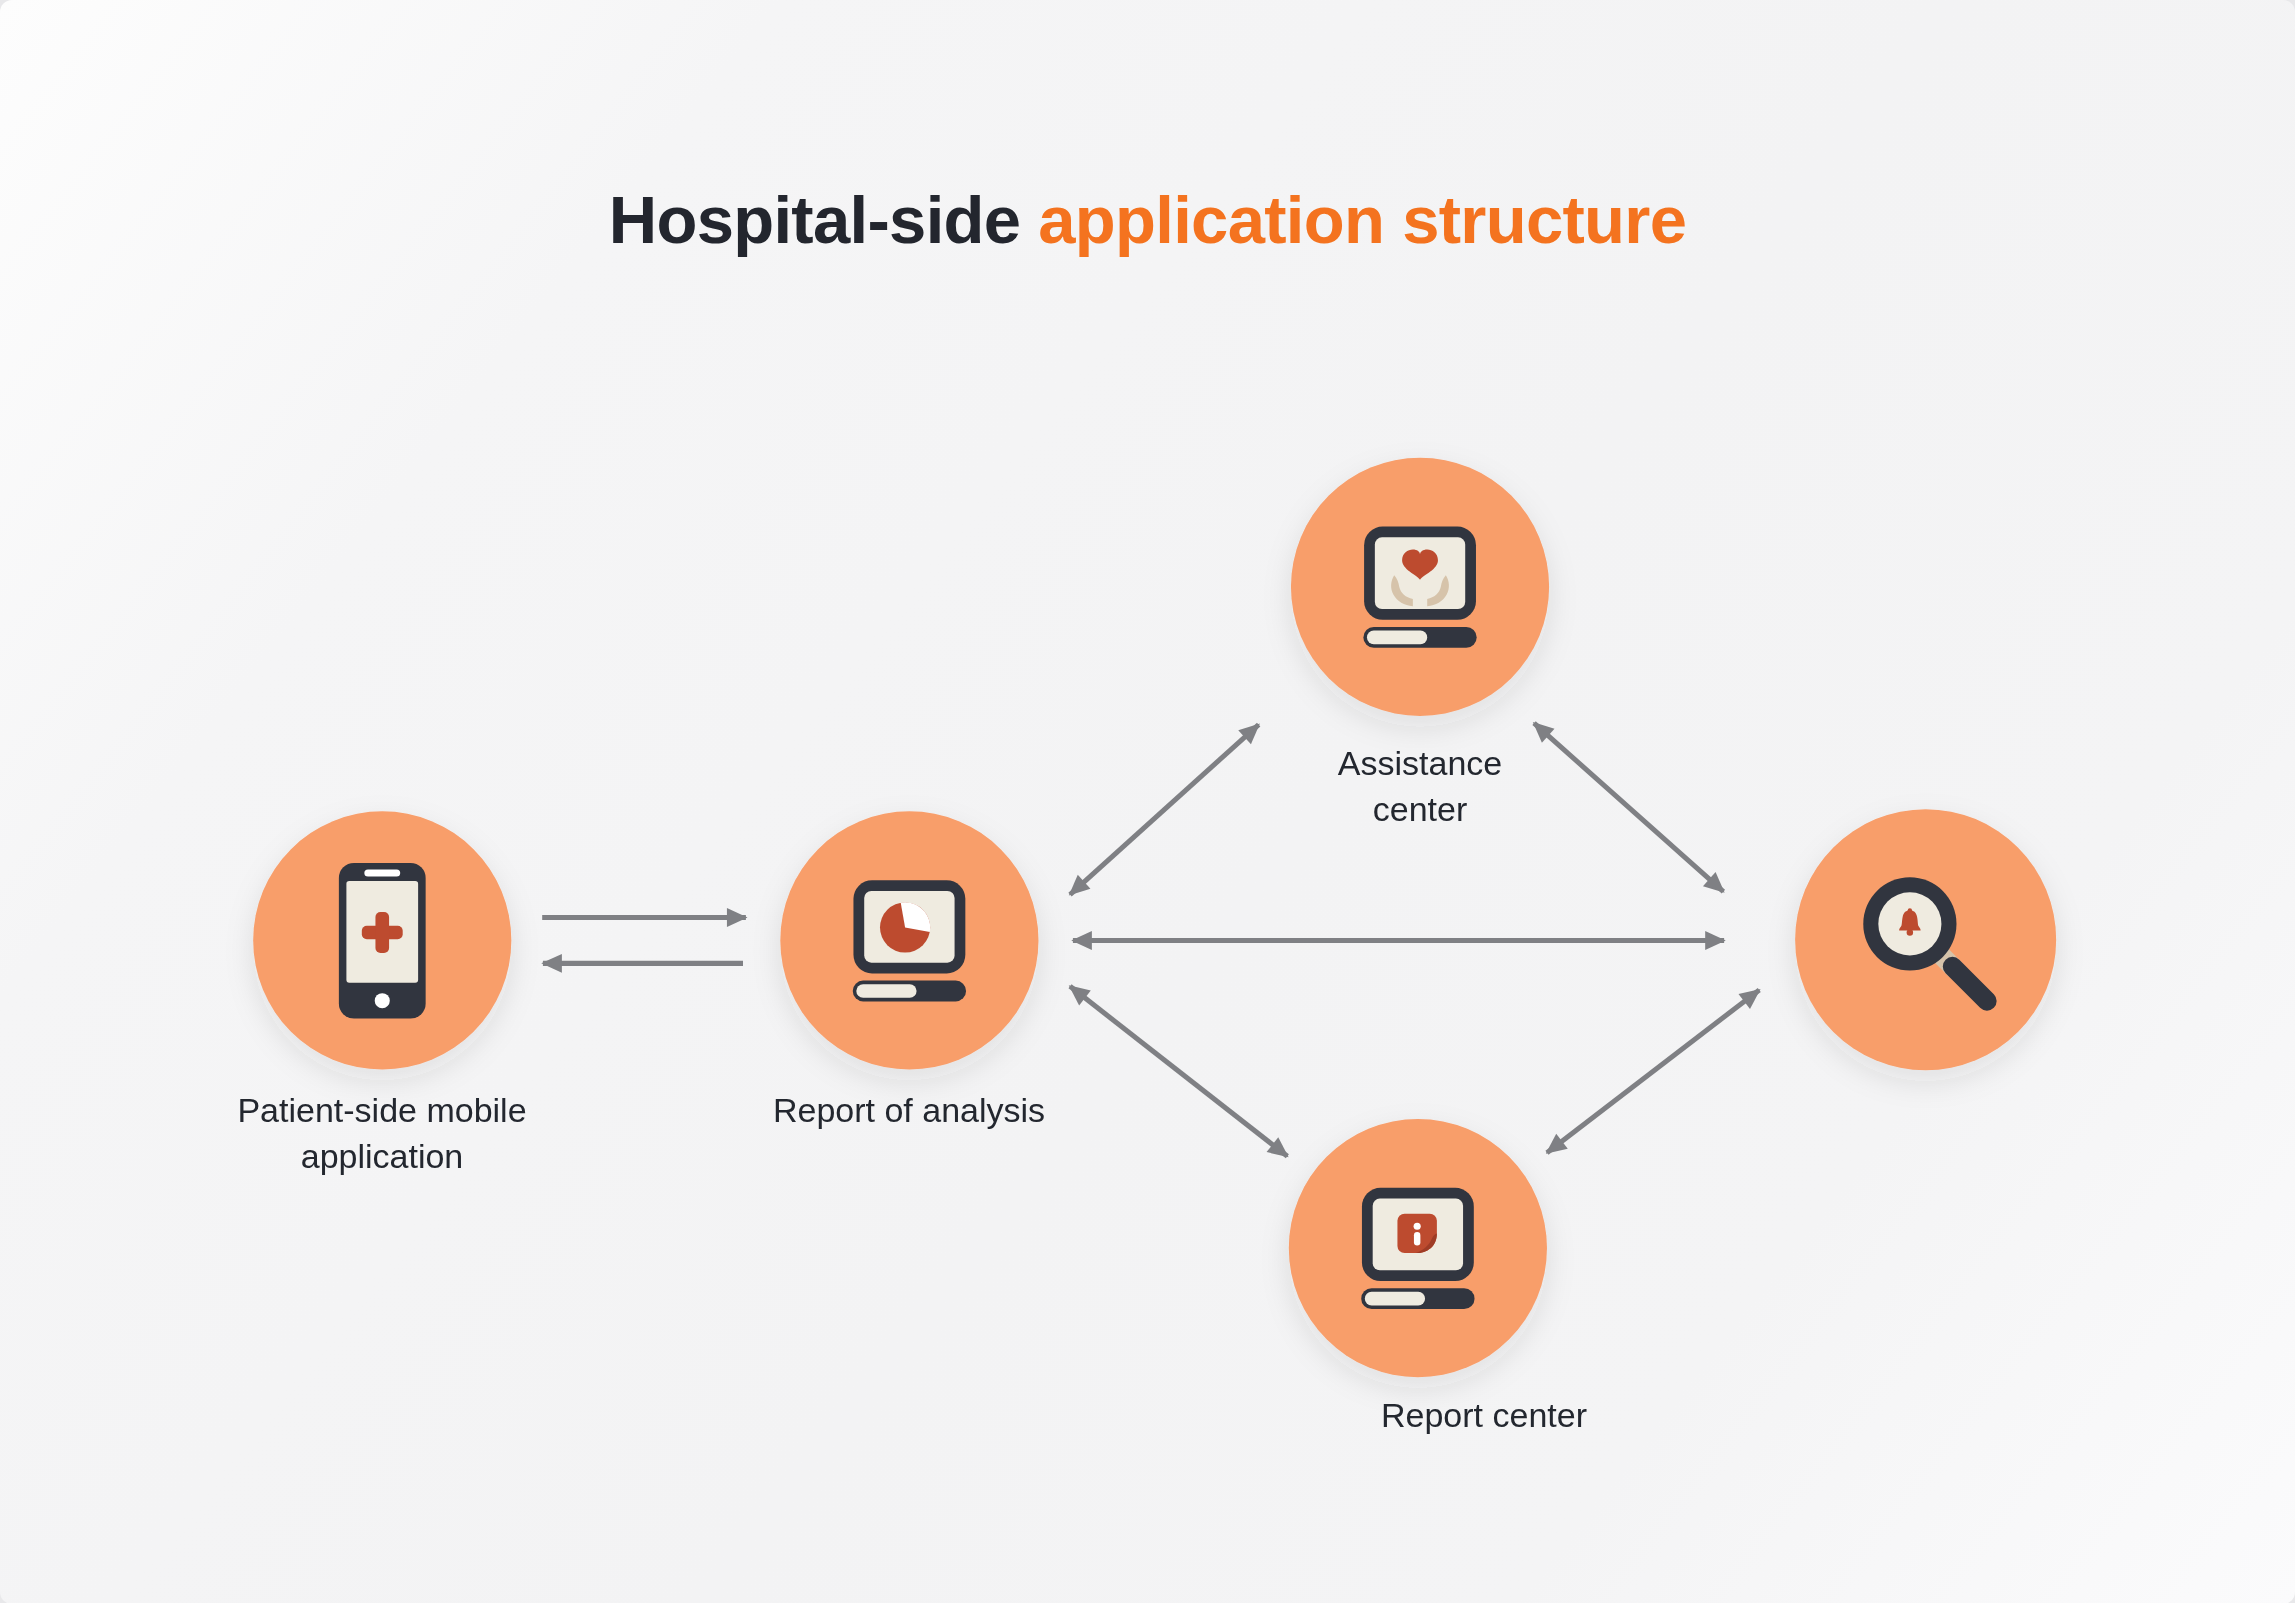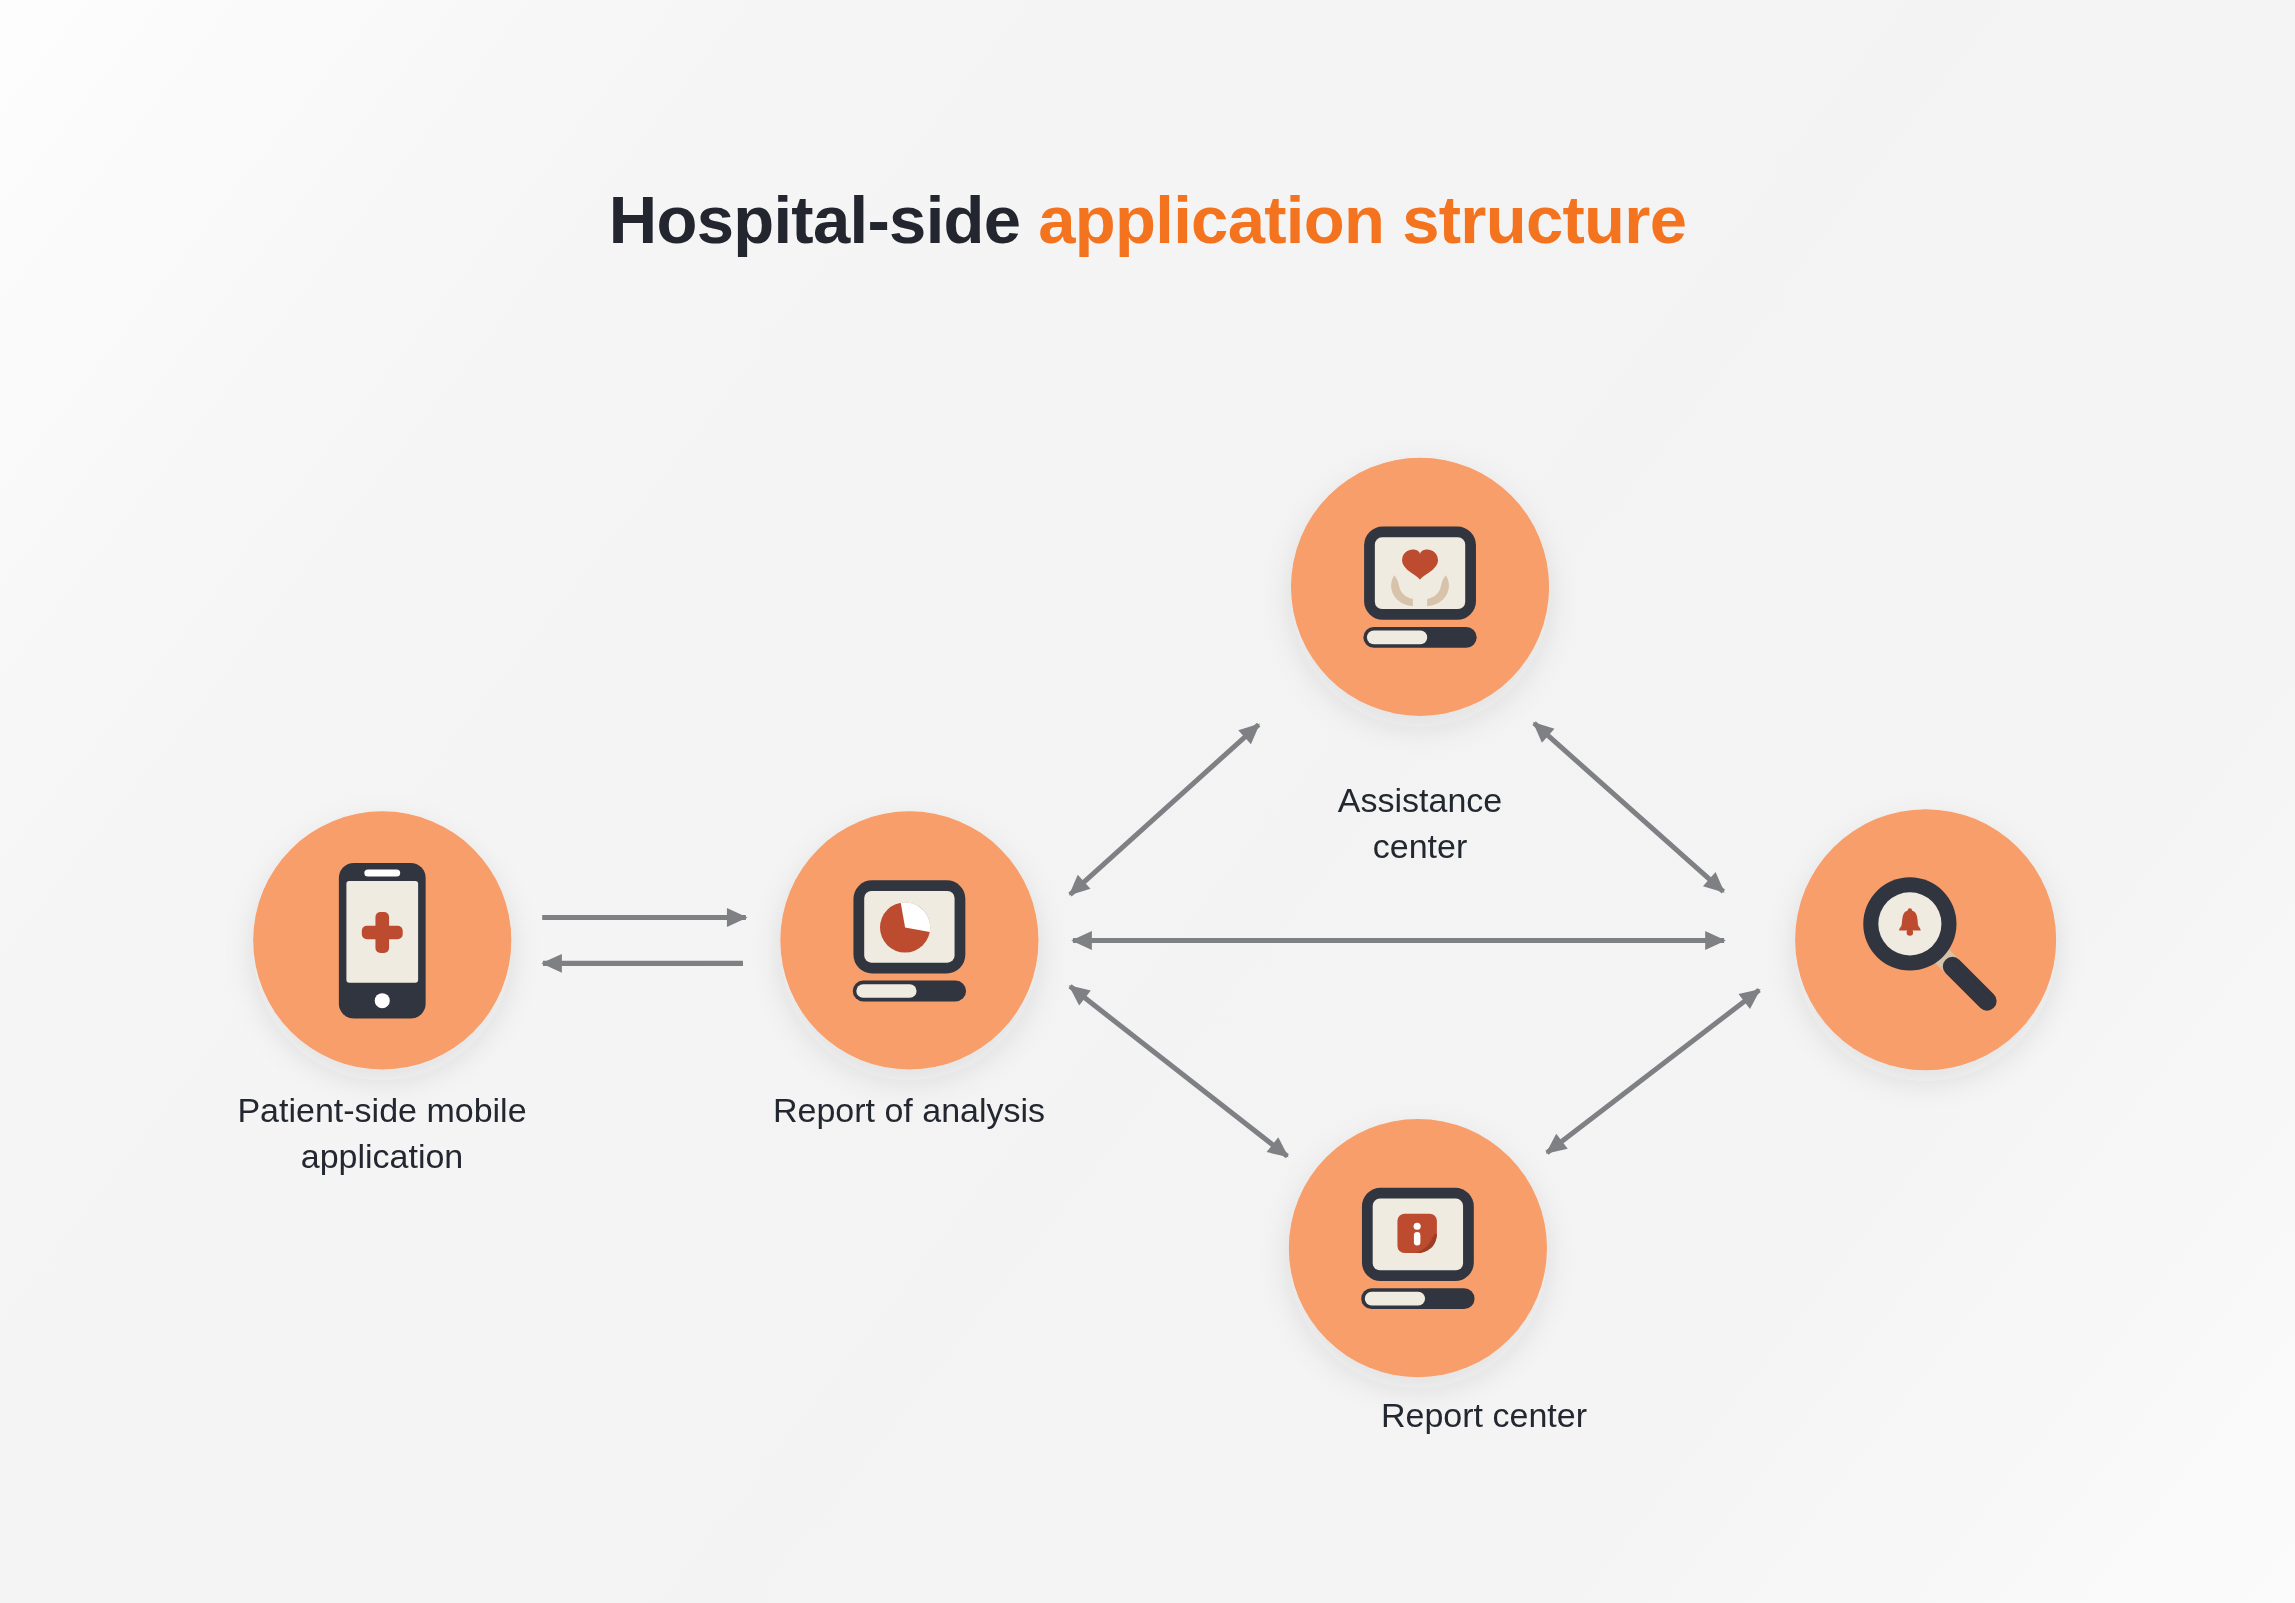--- a/index.html
+++ b/index.html
@@ -2,20 +2,21 @@
 <html style="font-size:11.5px"><head>
 <meta charset="utf-8">
 <style>
   html,body{margin:0;padding:0;background:#e8e8ea;}
   .canvas{
     position:relative;
     width:2295px;height:1604px;
     overflow:hidden;
     background:linear-gradient(128deg,#fdfdfd 0%,#f5f5f6 22%,#f3f3f4 55%,#f4f4f5 78%,#fbfbfc 100%);
     font-family:"Liberation Sans","DejaVu Sans",sans-serif;
+    border-radius:12px;
   }
   .title{
     position:absolute;left:0;top:181px;width:2295px;
     text-align:center;
     font-size:67px;font-weight:700;letter-spacing:-0.7px;
     color:#23262e;white-space:nowrap;
   }
   .title .accent{color:#f4731f;}
   .diagram-svg{position:absolute;left:0;top:0;}
   .node-label{
@@ -129,21 +130,21 @@
 
   <div class="node-label" style="left:167px;top:1087px;text-align:center;">
     <div>Patient-side mobile</div>
     <div>application</div>
   </div>
 
   <div class="node-label" style="left:694px;top:1087px;">
     <div>Report of analysis</div>
   </div>
 
-  <div class="node-label" style="left:1205px;top:740px;margin-top:37px;">
+  <div class="node-label" style="left:1205px;top:740px;">
     <div>Assistance</div>
     <div>center</div>
   </div>
 
   <div class="node-label" style="left:1269px;top:1392px;">
     <div>Report center</div>
   </div>
 
 
 </div>

